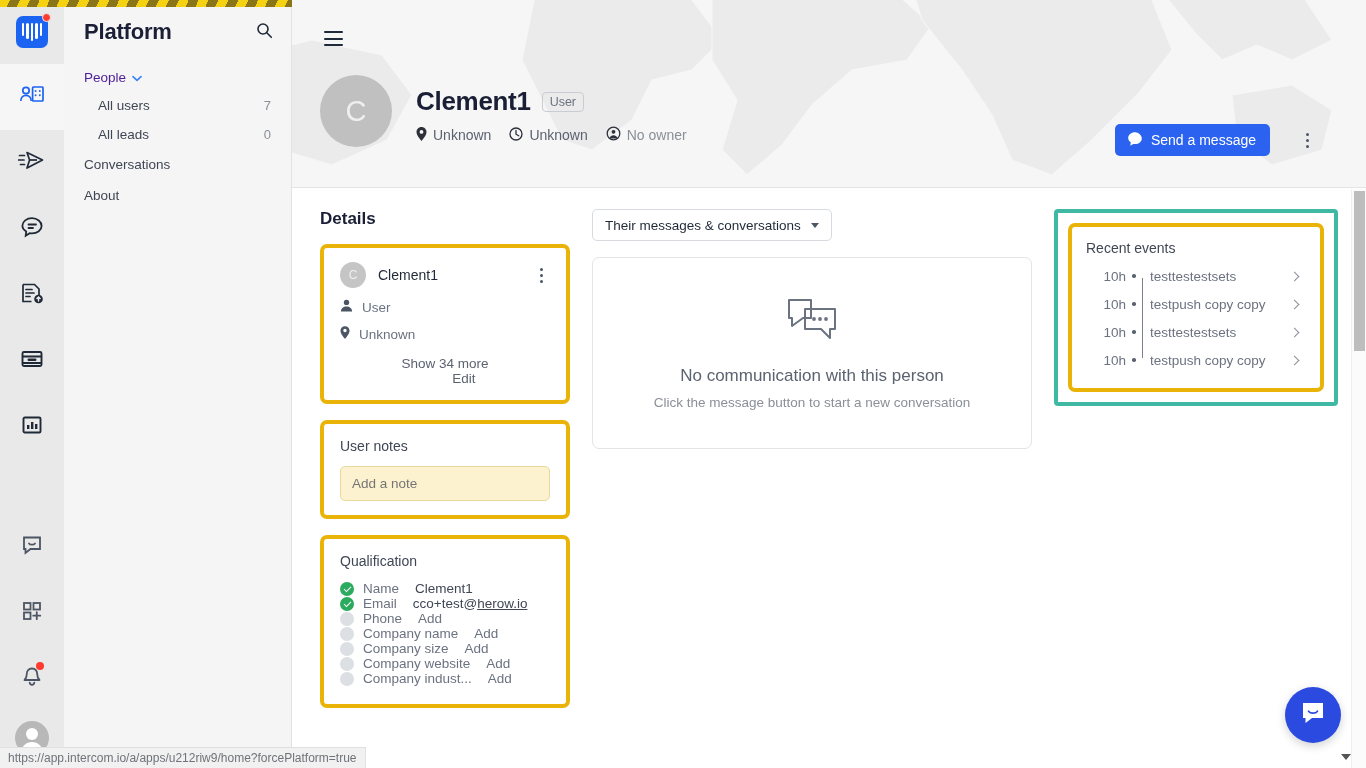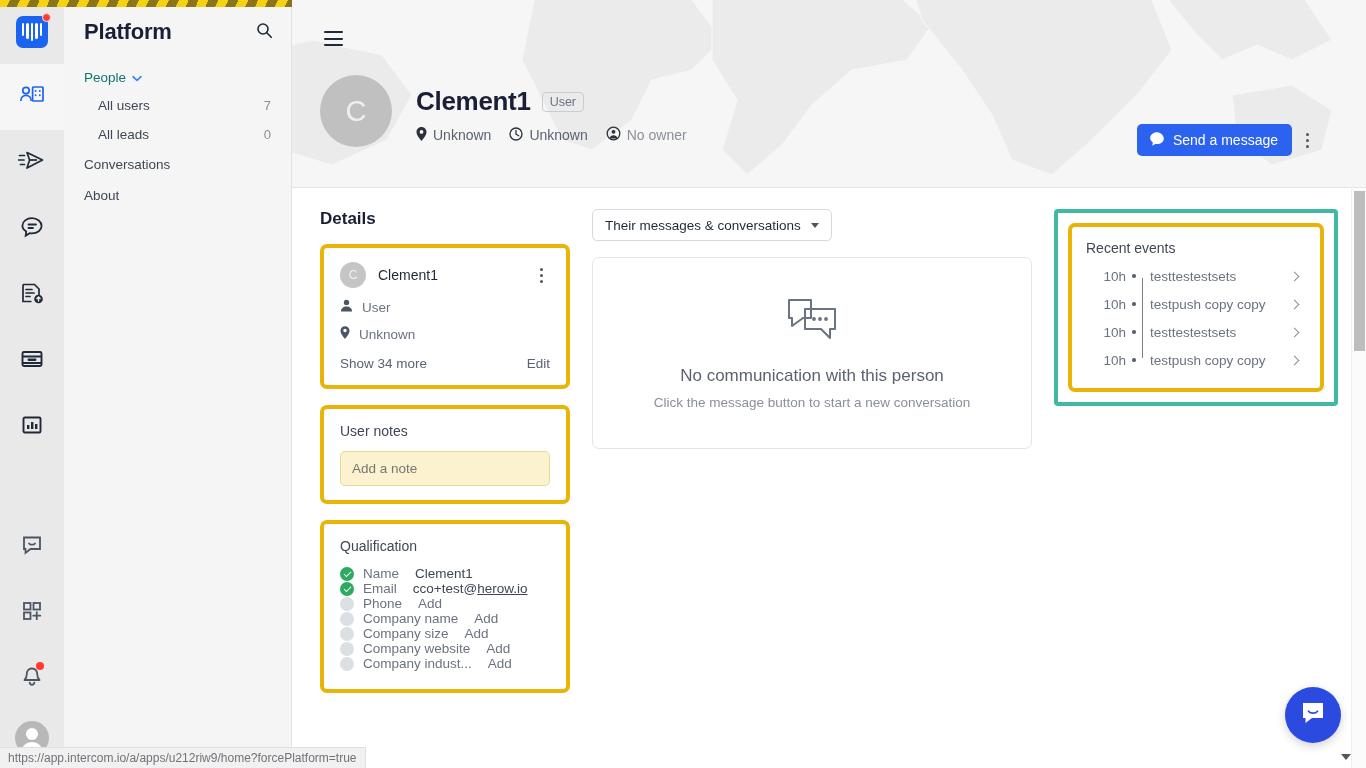--- a/index.html
+++ b/index.html
@@ -92,21 +92,21 @@
   .nav-head {
     height: 64px; display: flex; align-items: center;
     padding: 0 18px 0 20px; gap: 8px;
   }
   .nav-title {
     font-size: 22px; font-weight: 600; color: #1a1f36; letter-spacing: -0.2px;
     flex: 1;
   }
   .nav-section {
     display: flex; align-items: flex-end; gap: 6px;
-    padding: 6px 20px; color: #0f766e; font-size: 13.5px;
+    padding: 6px 20px; color: #4c1d95; font-size: 13.5px;
     cursor: pointer;
   }
   .nav-sub {
     display: flex; align-items: flex-end;
     padding: 7px 20px 7px 34px; font-size: 13.5px; color: #3f4654;
     cursor: pointer;
   }
   .nav-sub .lbl { flex: 1; }
   .nav-sub .cnt { color: #8a8f98; font-size: 13px; }
   .nav-link {
@@ -155,21 +155,21 @@
     padding: 2px 7px; font-size: 12.5px; color: #6b7280; background: transparent;
   }
   .prof-meta {
     display: flex; align-items: center; gap: 5px;
     margin-top: 9px; font-size: 14px; color: #5b6270;
   }
   .prof-meta .mi { display: flex; align-items: center; gap: 6px; margin-right: 13px; }
   .prof-meta .owner { color: #8a8f98; }
   .hdr-actions {
     position: absolute; right: 50px; top: 124px;
-    display: flex; align-items: center; gap: 6px; z-index: 3;
+    display: flex; align-items: center; gap: 28px; z-index: 3;
   }
   .btn-primary {
     background: #2b63f0; color: #fff; border: none; border-radius: 5px;
     height: 32px; padding: 0 14px 0 12px;
     display: flex; align-items: center; gap: 8px;
     font-size: 14px; font-family: inherit; cursor: pointer;
   }
   .kebab {
     width: 18px; height: 22px; display:flex; flex-direction:column;
     align-items:center; justify-content:center; gap:3px; cursor:pointer;
@@ -199,21 +199,21 @@
     color: #efefef; display:flex; align-items:center; justify-content:center;
     font-size: 12px;
   }
   .ident-name { flex: 1; font-size: 14px; color: #1f2937; }
   .attr-row {
     display: flex; align-items: center; gap: 9px;
     margin-top: 11px; font-size: 13.5px; color: #6b7280;
   }
   .card-foot {
     display: flex; align-items: center; margin-top: 14px;
-    font-size: 13.5px; color: #5b6270;
+    font-size: 13.5px; color: #5b6270; flex-direction: column;
   }
   .card-foot .grow { flex: 1; }
   .card-foot .edit { color: #5b6270; cursor: pointer; padding-left: 38px; }
   .note-box {
     background: #fdf2cf; border: 1px solid #e8d89a; border-radius: 5px;
     padding: 9px 11px; font-size: 13.5px; color: #a8a08a;
     width: 100%; font-family: inherit;
   }
   .q-row {
     display: flex; align-items: center; gap: 9px;

